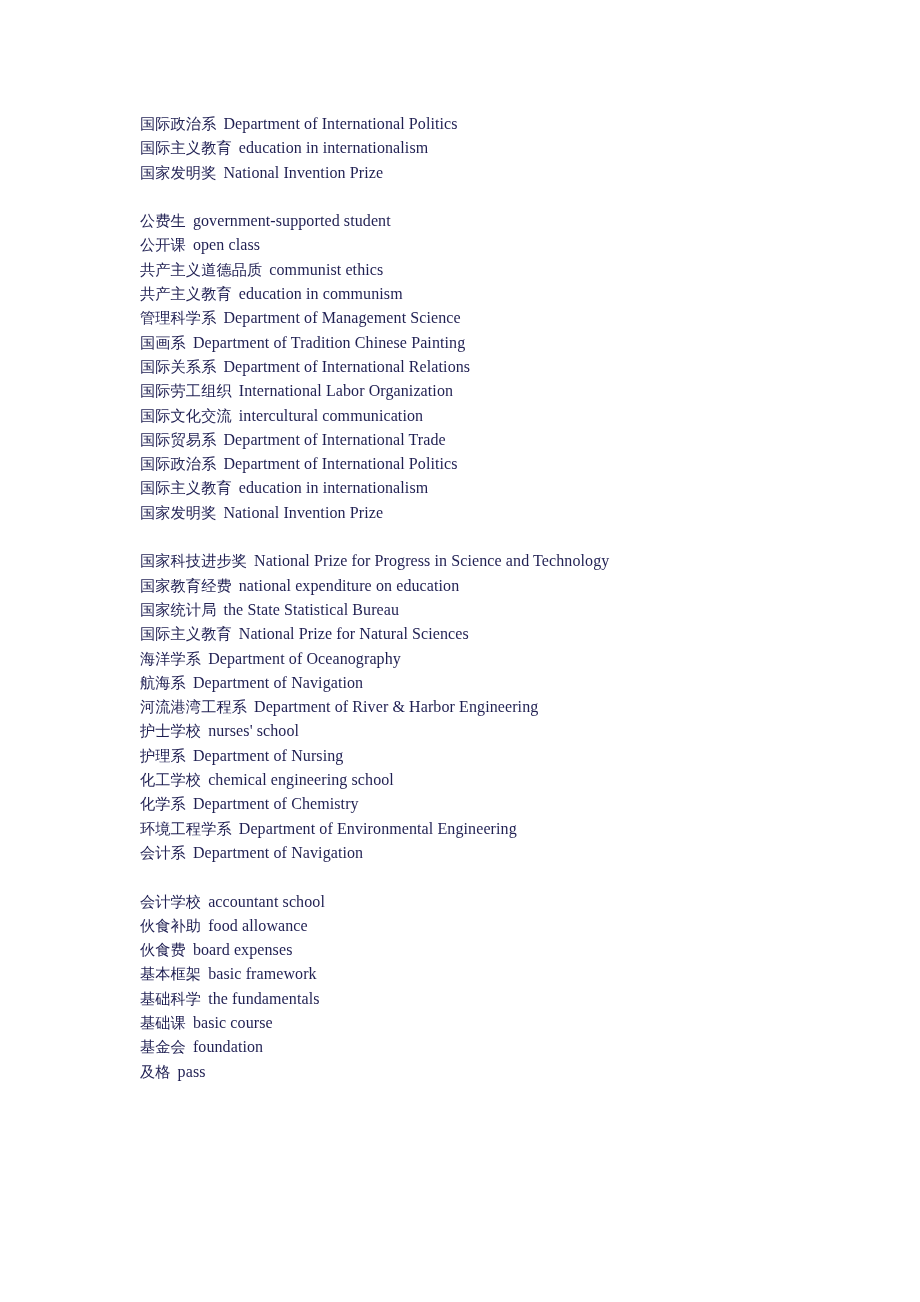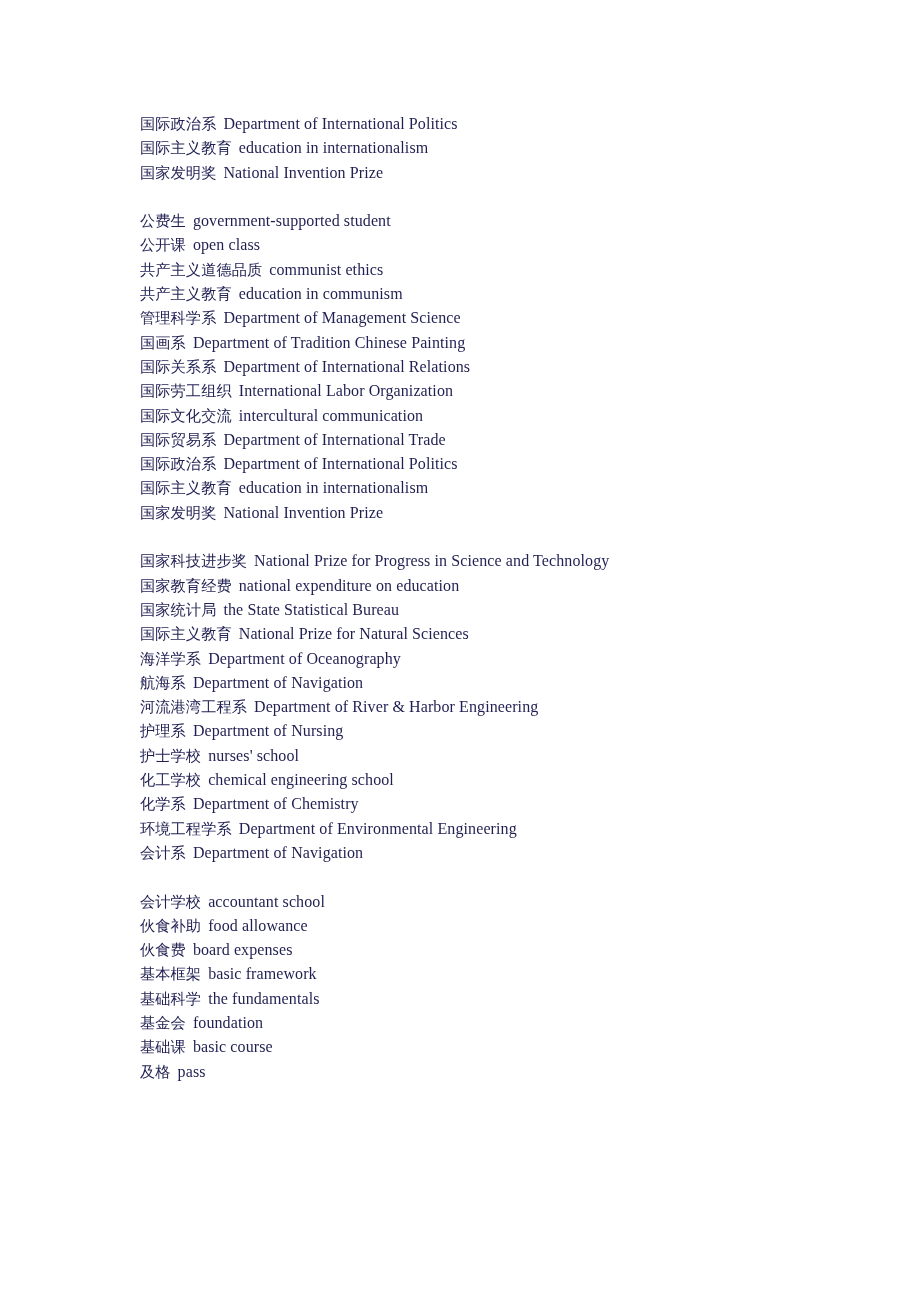--- a/index.html
+++ b/index.html
@@ -84,31 +84,31 @@
         <div class="entry"><span class="term">国家发明奖</span><span class="gap"></span><span class="gloss">National Invention Prize</span></div>
       </div>
       <div class="glossary-block">
         <div class="entry"><span class="term">国家科技进步奖</span><span class="gap"></span><span class="gloss">National Prize for Progress in Science and Technology</span></div>
         <div class="entry"><span class="term">国家教育经费</span><span class="gap"></span><span class="gloss">national expenditure on education</span></div>
         <div class="entry"><span class="term">国家统计局</span><span class="gap"></span><span class="gloss">the State Statistical Bureau</span></div>
         <div class="entry"><span class="term">国际主义教育</span><span class="gap"></span><span class="gloss">National Prize for Natural Sciences</span></div>
         <div class="entry"><span class="term">海洋学系</span><span class="gap"></span><span class="gloss">Department of Oceanography</span></div>
         <div class="entry"><span class="term">航海系</span><span class="gap"></span><span class="gloss">Department of Navigation</span></div>
         <div class="entry"><span class="term">河流港湾工程系</span><span class="gap"></span><span class="gloss">Department of River &amp; Harbor Engineering</span></div>
+        <div class="entry"><span class="term">护士学校</span><span class="gap"></span><span class="gloss">nurses' school</span></div>
         <div class="entry"><span class="term">护理系</span><span class="gap"></span><span class="gloss">Department of Nursing</span></div>
-        <div class="entry"><span class="term">护士学校</span><span class="gap"></span><span class="gloss">nurses' school</span></div>
         <div class="entry"><span class="term">化工学校</span><span class="gap"></span><span class="gloss">chemical engineering school</span></div>
         <div class="entry"><span class="term">化学系</span><span class="gap"></span><span class="gloss">Department of Chemistry</span></div>
         <div class="entry"><span class="term">环境工程学系</span><span class="gap"></span><span class="gloss">Department of Environmental Engineering</span></div>
         <div class="entry"><span class="term">会计系</span><span class="gap"></span><span class="gloss">Department of Navigation</span></div>
       </div>
       <div class="glossary-block">
         <div class="entry"><span class="term">会计学校</span><span class="gap"></span><span class="gloss">accountant school</span></div>
         <div class="entry"><span class="term">伙食补助</span><span class="gap"></span><span class="gloss">food allowance</span></div>
         <div class="entry"><span class="term">伙食费</span><span class="gap"></span><span class="gloss">board expenses</span></div>
         <div class="entry"><span class="term">基本框架</span><span class="gap"></span><span class="gloss">basic framework</span></div>
         <div class="entry"><span class="term">基础科学</span><span class="gap"></span><span class="gloss">the fundamentals</span></div>
+        <div class="entry"><span class="term">基础课</span><span class="gap"></span><span class="gloss">basic course</span></div>
         <div class="entry"><span class="term">基金会</span><span class="gap"></span><span class="gloss">foundation</span></div>
-        <div class="entry"><span class="term">基础课</span><span class="gap"></span><span class="gloss">basic course</span></div>
         <div class="entry"><span class="term">及格</span><span class="gap"></span><span class="gloss">pass</span></div>
       </div>
     </div>
 </div>
 
 </body></html>

